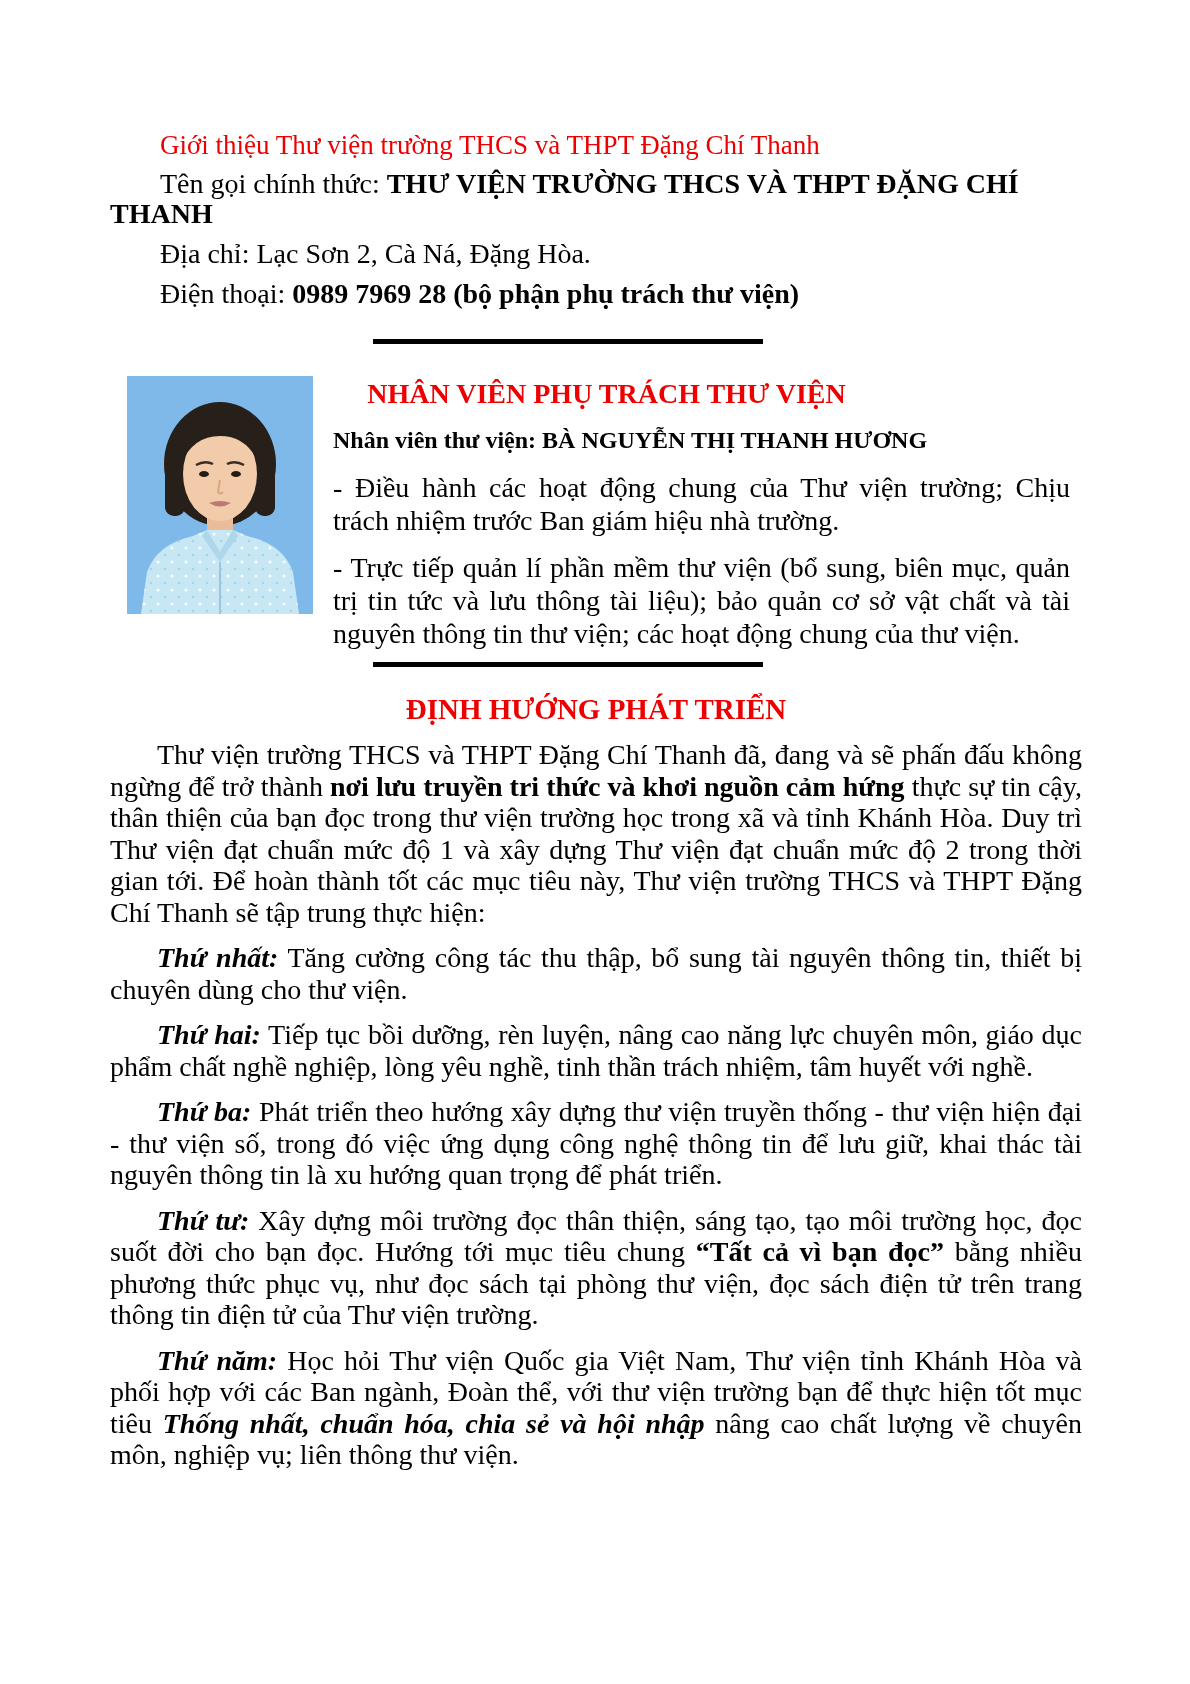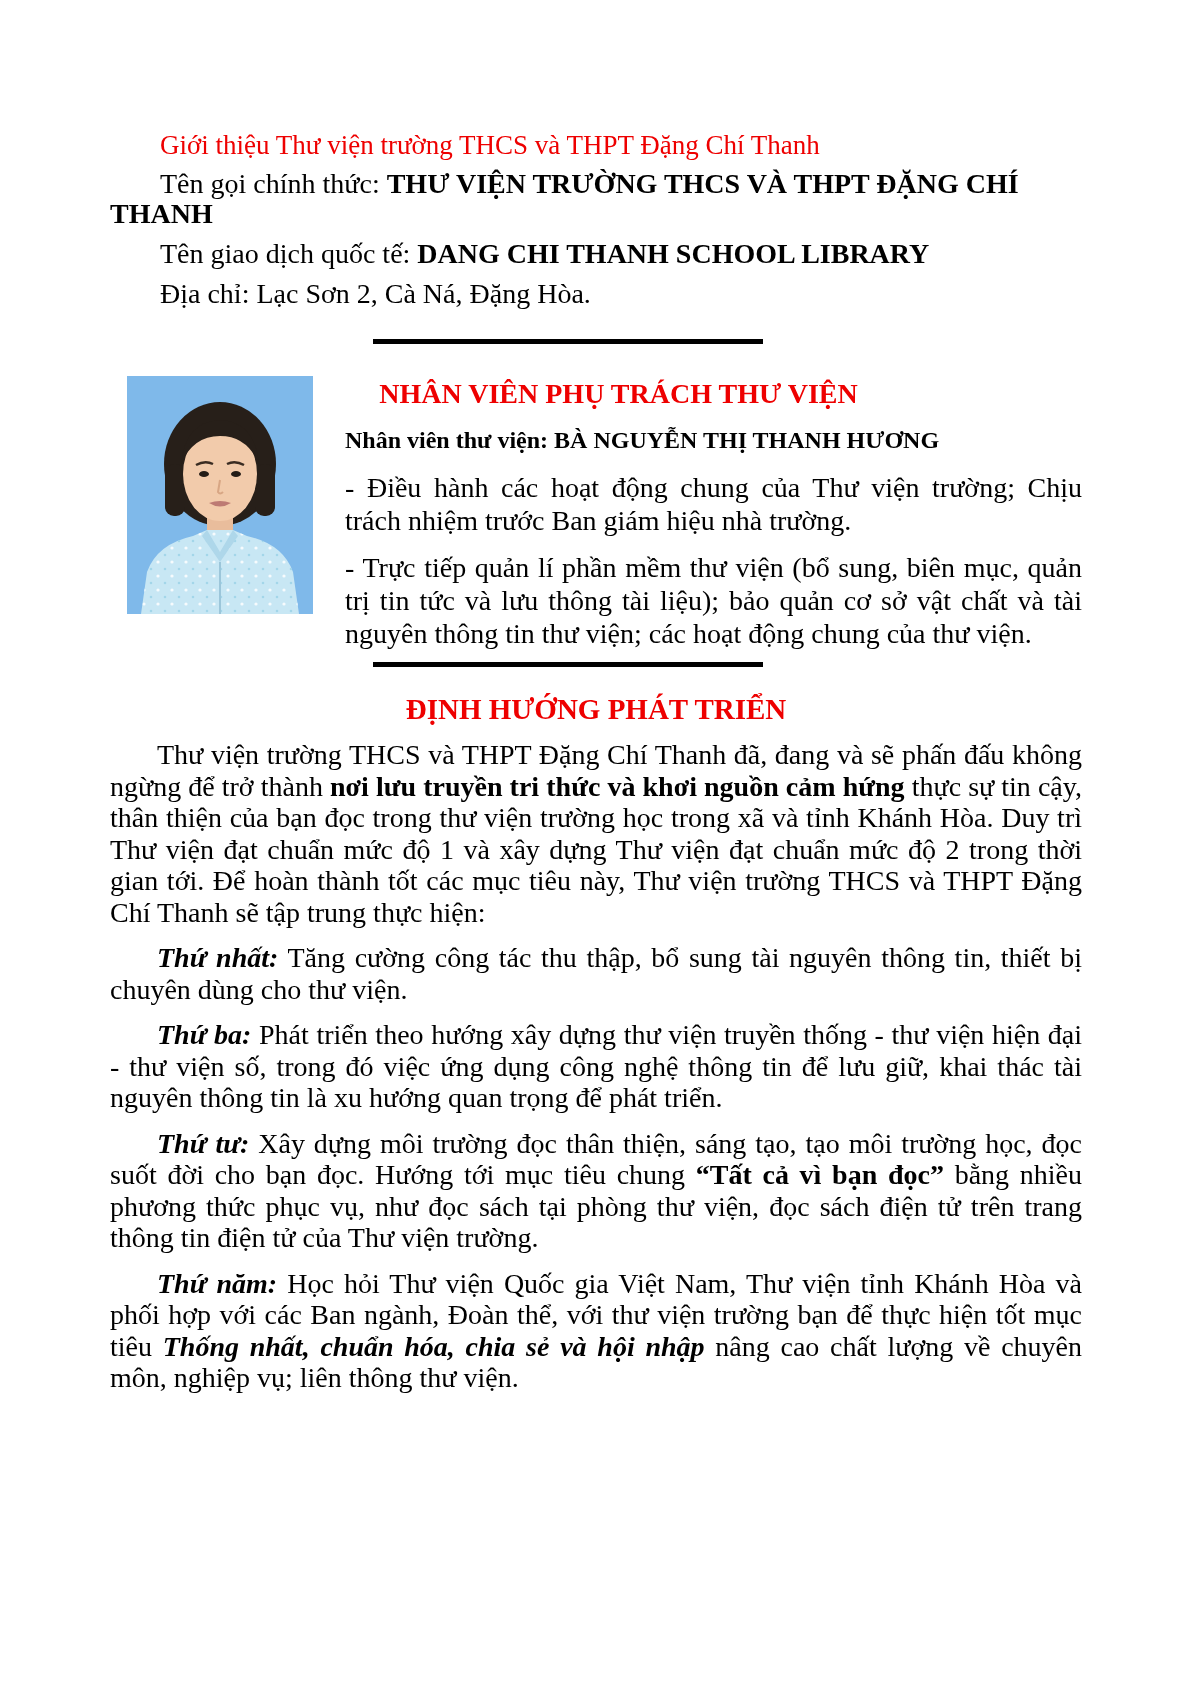--- a/index.html
+++ b/index.html
@@ -18,21 +18,21 @@
   .info-line{margin:0 0 10px 0;font-size:28px;line-height:30px;text-indent:50px;}
   .info-line b{font-weight:bold;}
 
   
   .divider{width:390px;height:5px;background:#000;margin:30px 0 0 263px;}
 
   
   .staff{display:flex;margin-top:32px;}
   .photo{width:186px;height:238px;margin-left:17px;flex:none;}
   .photo svg{display:block;width:186px;height:238px;}
-  .staff-right{margin-left:32px;width:737px;}
+  .staff-right{margin-left:20px;width:737px;}
   .staff-heading{
     margin:2px 0 0 0;font-size:28px;line-height:32px;font-weight:bold;
     color:#ee0000;text-align:center;padding-right:190px;
   }
   .staff-name{margin:14px 0 0 0;font-size:24px;line-height:33px;font-weight:bold;}
   .duty{margin:14px 0 0 0;font-size:28px;line-height:33px;text-align:justify;}
 
   
   .dev-heading{
     margin:26px 0 0 0;font-size:29px;line-height:32px;font-weight:bold;
@@ -47,24 +47,24 @@
 </style>
 </head>
 <body>
 
 <div class="page">
 
   <p class="intro-title">Giới thiệu Thư viện trường THCS và THPT Đặng Chí Thanh</p>
 
   <p class="info-line"><span>Tên gọi chính thức: </span><b>THƯ VIỆN TRƯỜNG THCS VÀ THPT ĐẶNG CHÍ THANH</b></p>
 
-  <p class="info-line"><span>Tên giao dịch quốc tế: </span><b>DANG CHI THANH SCHOOL LIBRARY</b></p>
 
   <p class="info-line"><span>Địa chỉ: </span><span>Lạc Sơn 2, Cà Ná, Đặng Hòa.</span></p>
 
+  <p class="info-line"><span>Điện thoại: </span><b>0989 7969 28 (bộ phận phụ trách thư viện)</b></p>
 
   <div class="divider"></div>
 
   <div class="staff">
     <div class="photo">
       <svg viewBox="0 0 186 238" xmlns="http://www.w3.org/2000/svg">
         <defs>
           <pattern id="blousedots" width="14" height="14" patternUnits="userSpaceOnUse">
             <circle cx="3" cy="4" r="1.6" fill="#ffffff" opacity="0.85"></circle>
             <circle cx="10" cy="11" r="1.3" fill="#9fd4e8" opacity="0.9"></circle>
@@ -108,20 +108,21 @@
   </div>
 
   <div class="divider" style="margin-top:12px;"></div>
 
   <h2 class="dev-heading">ĐỊNH HƯỚNG PHÁT TRIỂN</h2>
 
   <p class="body-para"><span>Thư viện trường THCS và THPT Đặng Chí Thanh đã, đang và sẽ phấn đấu không ngừng để trở thành </span><b>nơi lưu truyền tri thức và khơi nguồn cảm hứng</b><span> thực sự tin cậy, thân thiện của bạn đọc trong thư viện trường học trong xã và tỉnh Khánh Hòa. Duy trì Thư viện đạt chuẩn mức độ 1 và xây dựng Thư viện đạt chuẩn mức độ 2 trong thời gian tới. Để hoàn thành tốt các mục tiêu này, Thư viện trường THCS và THPT Đặng Chí Thanh sẽ tập trung thực hiện:</span></p>
 
   <p class="body-para"><span class="bi">Thứ nhất:</span><span> Tăng cường công tác thu thập, bổ sung tài nguyên thông tin, thiết bị chuyên dùng cho thư viện.</span></p>
 
+  <p class="body-para"><span class="bi">Thứ hai:</span><span> Tiếp tục bồi dưỡng, rèn luyện, nâng cao năng lực chuyên môn, giáo dục phẩm chất nghề nghiệp, lòng yêu nghề, tinh thần trách nhiệm, tâm huyết với nghề.</span></p>
 
   <p class="body-para"><span class="bi">Thứ ba:</span><span> Phát triển theo hướng xây dựng thư viện truyền thống - thư viện hiện đại - thư viện số, trong đó việc ứng dụng công nghệ thông tin để lưu giữ, khai thác tài nguyên thông tin là xu hướng quan trọng để phát triển.</span></p>
 
   <p class="body-para"><span class="bi">Thứ tư:</span><span> Xây dựng môi trường đọc thân thiện, sáng tạo, tạo môi trường học, đọc suốt đời cho bạn đọc. Hướng tới mục tiêu chung </span><b>“Tất cả vì bạn đọc”</b><span> bằng nhiều phương thức phục vụ, như đọc sách tại phòng thư viện, đọc sách điện tử trên trang thông tin điện tử của Thư viện trường.</span></p>
 
   <p class="body-para"><span class="bi">Thứ năm:</span><span> Học hỏi Thư viện Quốc gia Việt Nam, Thư viện tỉnh Khánh Hòa và phối hợp với các Ban ngành, Đoàn thể, với thư viện trường bạn để thực hiện tốt mục tiêu </span><span class="bi">Thống nhất, chuẩn hóa, chia sẻ và hội nhập</span><span> nâng cao chất lượng về chuyên môn, nghiệp vụ; liên thông thư viện.</span></p>
 
 </div>
 
 </body></html>

